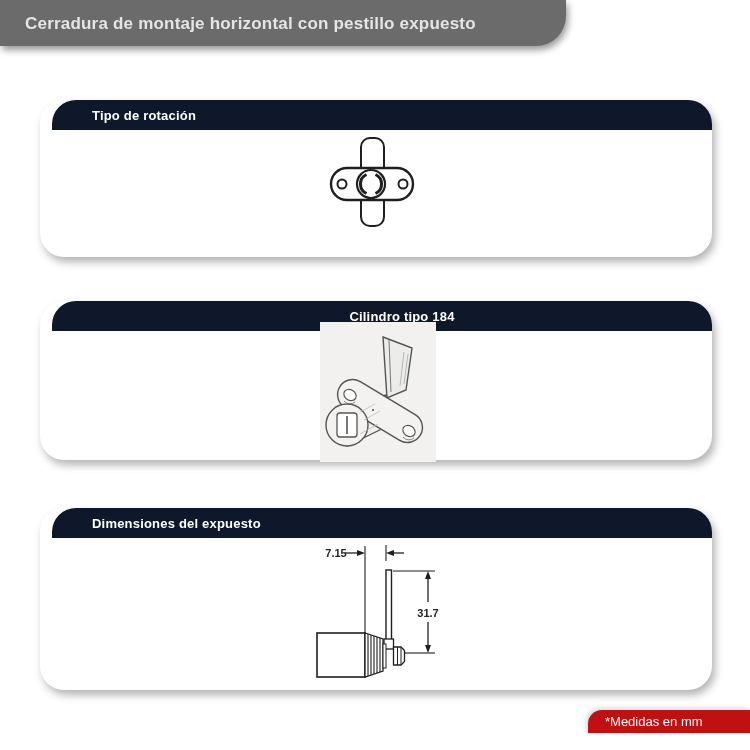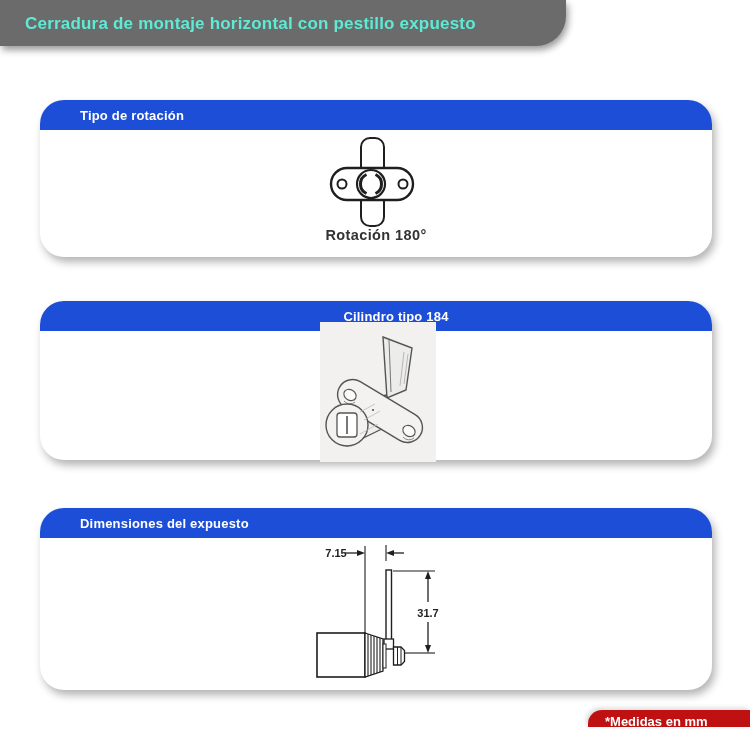--- a/index.html
+++ b/index.html
@@ -7,56 +7,56 @@
     width:750px;height:750px;position:relative;overflow:hidden;
     background:#ffffff;
     font-family:"Liberation Sans","DejaVu Sans",sans-serif;
   }
   
   .top-banner{
     position:absolute;left:0;top:0;width:566px;height:46px;
     background:#6b6b6b;
     border-radius:0 0 30px 0;
     box-shadow:2px 4px 7px rgba(0,0,0,.40);
-    color:#5eead4;font-size:17px;font-weight:bold;
+    color:#e5e5e5;font-size:17px;font-weight:bold;
     line-height:47px;padding-left:25px;box-sizing:border-box;
     letter-spacing:.2px;
   }
   
   .card{
     position:absolute;left:40px;width:672px;background:#ffffff;
     border-radius:24px;
     box-shadow:3px 5px 9px rgba(0,0,0,.30);
   }
   .card-header{
-    position:absolute;left:0;top:0;right:0;height:30px;
-    background:#1d4ed8;
+    position:absolute;left:12px;top:0;right:0;height:30px;
+    background:#0f172a;
     border-radius:24px 24px 0 0;
     color:#ffffff;font-size:13px;font-weight:bold;
     line-height:31px;padding-left:40px;letter-spacing:.2px;
   }
   #card-rotation{top:100px;height:157px;}
   #card-cylinder{top:301px;height:159px;text-align:center;}
   #card-dimensions{top:508px;height:182px;}
 
   .drawing{position:absolute;}
   #rotation-drawing{left:255px;top:33px;}
   #cylinder-drawing{left:280px;top:21px;}
   #dimensions-drawing{left:248px;top:30px;}
 
   .caption{
     position:absolute;left:0;right:0;top:127px;text-align:center;
     font-size:14.5px;font-weight:bold;color:#333333;letter-spacing:.4px;
   }
   
   .note-banner{
-    position:absolute;left:588px;top:710px;width:162px;height:17px;
+    position:absolute;left:588px;top:710px;width:162px;height:23px;
     background:#c01112;border-radius:14px 0 0 0;
     box-shadow:-2px -2px 5px rgba(0,0,0,.15);
-    color:#ffffff;font-size:13px;font-weight:bold;
+    color:#ffffff;font-size:13px;font-weight:normal;
     line-height:23px;padding-left:17px;box-sizing:border-box;
   }
   svg text{font-family:"Liberation Sans","DejaVu Sans",sans-serif;}
   .dim-label{font-size:11px;font-weight:bold;fill:#222222;}
 </style>
 </head>
 <body>
 
 <div class="top-banner">
   <span>Cerradura de montaje horizontal con pestillo expuesto</span>
@@ -75,21 +75,20 @@
 
     <circle cx="47" cy="51" r="4.5" fill="#ffffff" stroke="#1f1f1f" stroke-width="2"></circle>
     <circle cx="108" cy="51" r="4.5" fill="#ffffff" stroke="#1f1f1f" stroke-width="2"></circle>
 
     <circle cx="76" cy="51" r="14" fill="#ffffff" stroke="#1f1f1f" stroke-width="2.2"></circle>
 
     <path d="M 71.5 41.5 A 10.5 10.5 0 0 0 71.5 60.5" fill="none" stroke="#1f1f1f" stroke-width="3"></path>
     <path d="M 80.5 41.5 A 10.5 10.5 0 0 1 80.5 60.5" fill="none" stroke="#1f1f1f" stroke-width="3"></path>
   </svg>
 
-  <div class="caption">Rotación 180°</div>
 </div>
 
 <div class="card" id="card-cylinder">
   <div class="card-header">
     <span>Cilindro tipo 184</span>
   </div>
 
   <svg class="drawing" id="cylinder-drawing" width="116" height="140" viewBox="0 0 116 140">
 
     <rect x="0" y="-21" width="116" height="161" fill="#f2f1ef"></rect>

